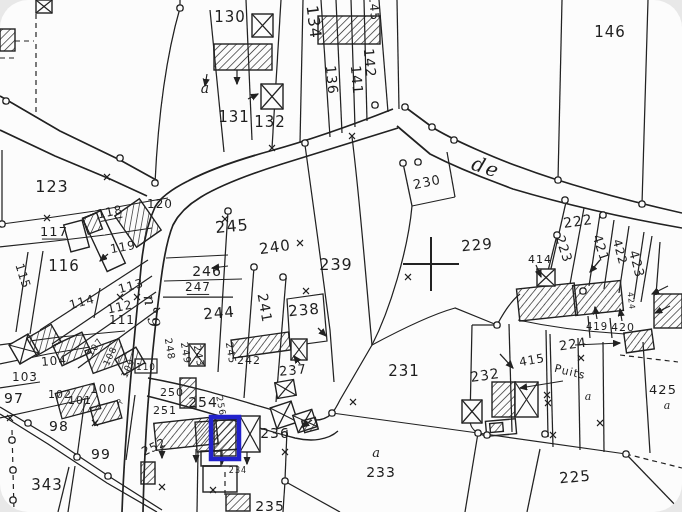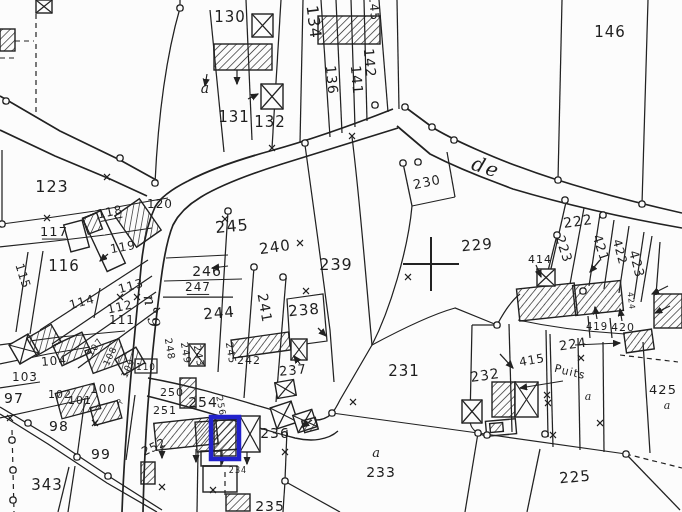--- a/index.html
+++ b/index.html
@@ -1,17 +1,17 @@
 <!DOCTYPE html>
 <html><head>
 <meta charset="utf-8">
 <style>
   html,body{margin:0;padding:0;background:#e8e8e8;}
   #stage{position:relative;width:682px;height:512px;background:#fcfcfc;overflow:hidden;
-         font-family:"DejaVu Sans",sans-serif;}
+         font-family:"DejaVu Sans",sans-serif;border-radius:28px;}
   svg text{fill:#1e1e1e;letter-spacing:1px;}
   svg .street{font-family:"DejaVu Serif",serif;font-style:italic;letter-spacing:2px;}
   svg .lbl{font-family:"DejaVu Sans",sans-serif;}
   .ln{stroke:#222;fill:none}
 </style>
 </head>
 <body>
 
 <div id="stage">
   <svg id="map-svg" width="682" height="512" viewBox="0 0 682 512" xmlns="http://www.w3.org/2000/svg">

